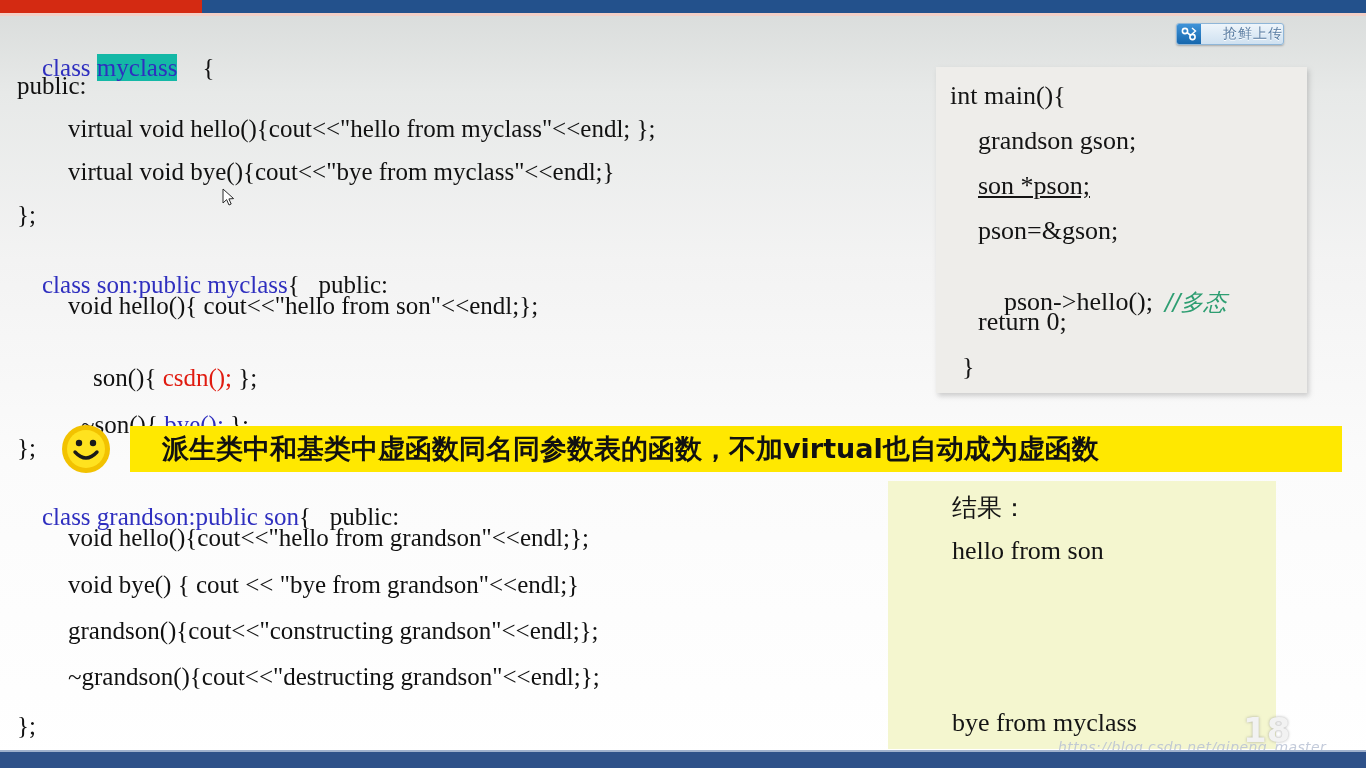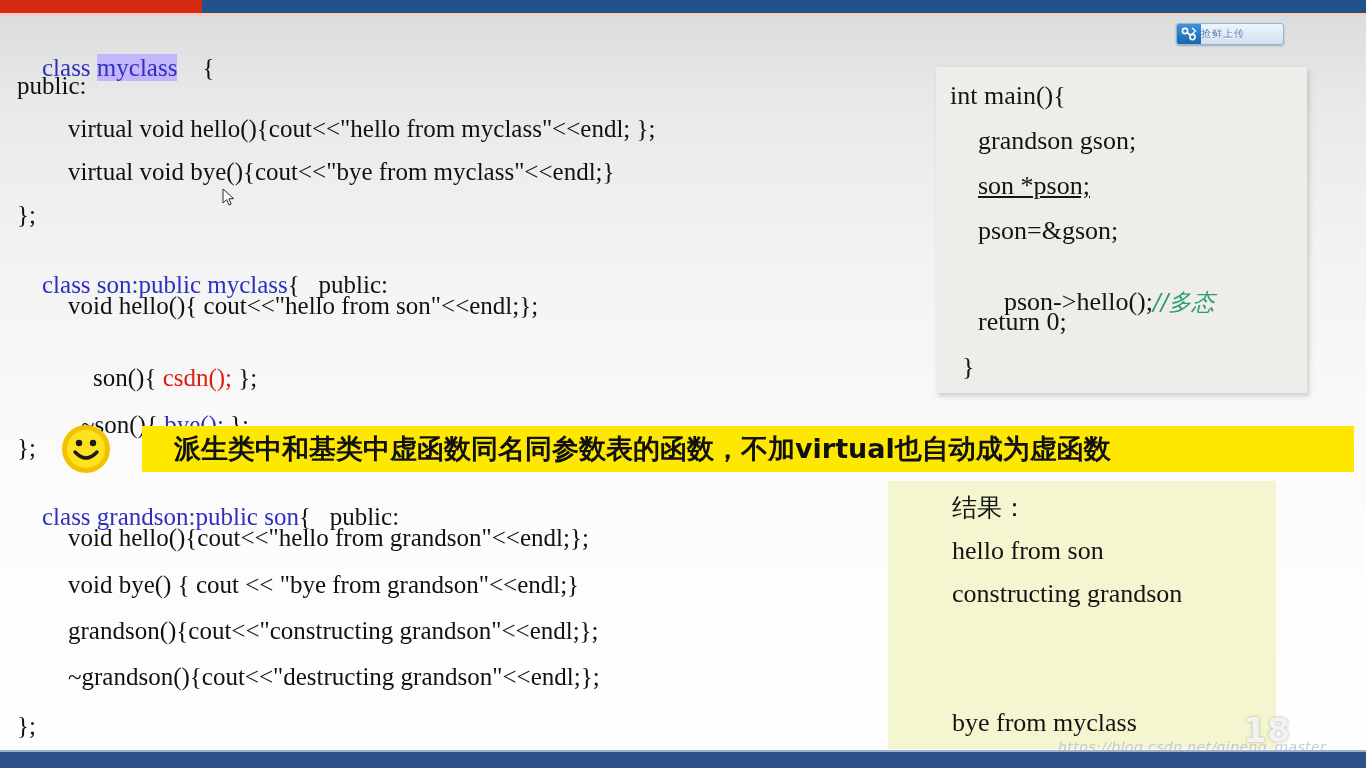--- a/index.html
+++ b/index.html
@@ -30,64 +30,63 @@
     box-shadow:0 1px 2px rgba(0,0,0,.25);
   }
   #badge .badge-ico {
     width:24px; height:20px; margin:0 0 0 0;
     background:linear-gradient(to bottom,#3f93d8,#1667ad);
     border-radius:2px 0 0 2px;
     display:flex; align-items:center; justify-content:center;
     color:#fff; font-size:13px; font-family:"DejaVu Sans",sans-serif;
   }
   #badge .badge-txt {
-    flex:1; text-align:left; font-size:10px; color:#5b7ea3;
+    flex:1; text-align:right; font-size:14px; color:#5b7ea3;
     font-family:"DejaVu Sans","Liberation Sans",sans-serif; letter-spacing:1px;
     text-shadow:0 1px 0 #fff;
   }
 
   
   .code-line {
     position:absolute; white-space:pre; font-size:25px; line-height:1;
     color:#111; font-family:"Liberation Serif","DejaVu Serif",serif;
   }
   .kw-blue { color:#2f2fbf; }
   .kw-red  { color:#e01b10; }
-  .hl-yellow { background:#c4b5fd; color:#2f2fbf; }
+  .hl-yellow { background:#14b8a6; color:#2f2fbf; }
 
   
   #cursor { position:absolute; left:222px; top:188px; width:14px; height:20px; }
 
   
   #smiley { position:absolute; left:60px; top:423px; width:52px; height:52px; }
 
   
   #banner {
     position:absolute; left:130px; top:426px; width:1212px; height:46px;
     background:#ffe800; display:flex; align-items:center;
     padding-left:32px;
     font-family:"DejaVu Sans","Liberation Sans",sans-serif;
     font-weight:bold; font-size:27px; color:#111; letter-spacing:0px;
     white-space:nowrap;
-    margin-left:12px;
   }
 
   
   #main-panel {
     position:absolute; left:936px; top:67px; width:371px; height:326px;
     background:#eeedea;
     box-shadow:2px 3px 5px rgba(120,120,120,.35);
   }
   #main-panel .ml {
     position:absolute; white-space:pre; font-size:26px; line-height:1;
     color:#141414; font-family:"Liberation Serif","DejaVu Serif",serif;text-align:right;
   }
   .c-red   { color:#e23b30; }
   .c-green { color:#2e9e72; font-style:italic;
-             font-family:"DejaVu Sans","Liberation Sans",sans-serif; font-size:23px; }
+             font-family:"DejaVu Sans","Liberation Sans",sans-serif; font-size:23px;margin-left:12px; }
 
   
   #result-panel {
     position:absolute; left:888px; top:481px; width:388px; height:268px;
     background:#f4f6cf;
   }
   #result-panel .rl {
     position:absolute; white-space:pre; font-size:26px; line-height:1;
     color:#141414; font-family:"Liberation Serif","DejaVu Serif",serif;
   }
@@ -198,21 +197,20 @@
   <div class="ml" style="left:42px; top:196px;">
     <span>pson-&gt;hello();</span><span class="c-green">//多态</span>
   </div>
   <div class="ml" style="left:42px; top:242px;">return 0;</div>
   <div class="ml" style="left:26px; top:287px;">}</div>
 </div>
 
 <div id="result-panel">
   <div class="rl cn" style="left:64px; top:14px;">结果：</div>
   <div class="rl" style="left:64px; top:57px;">hello from son</div>
-  <div class="rl" style="left:64px; top:100px;">constructing grandson</div>
   <div class="rl" style="left:64px; top:229px;">bye from myclass</div>
 </div>
 
 <div id="pageno">18</div>
 
 <div id="watermark">https://blog.csdn.net/qipeng_master</div>
 
 <div id="bottomline"></div>
 <div id="bottombar"></div>
 

